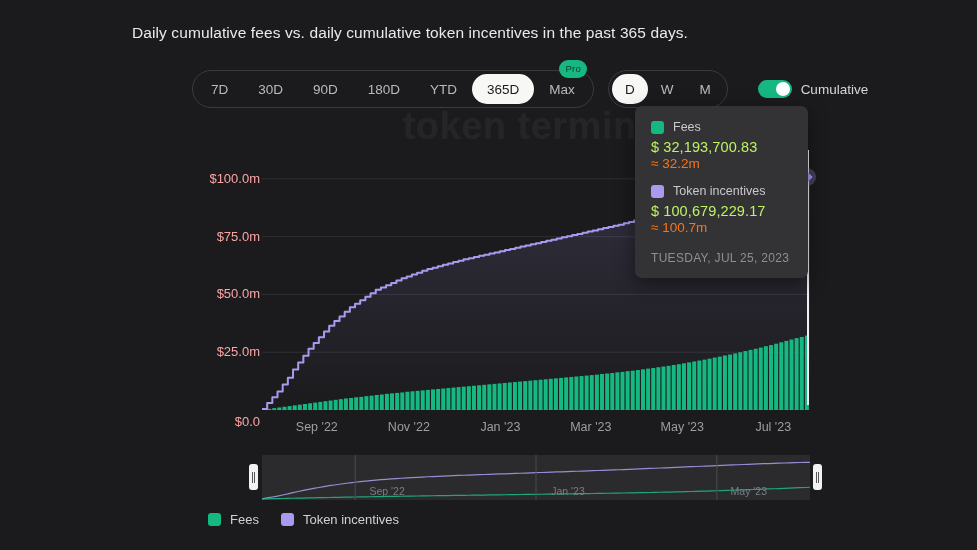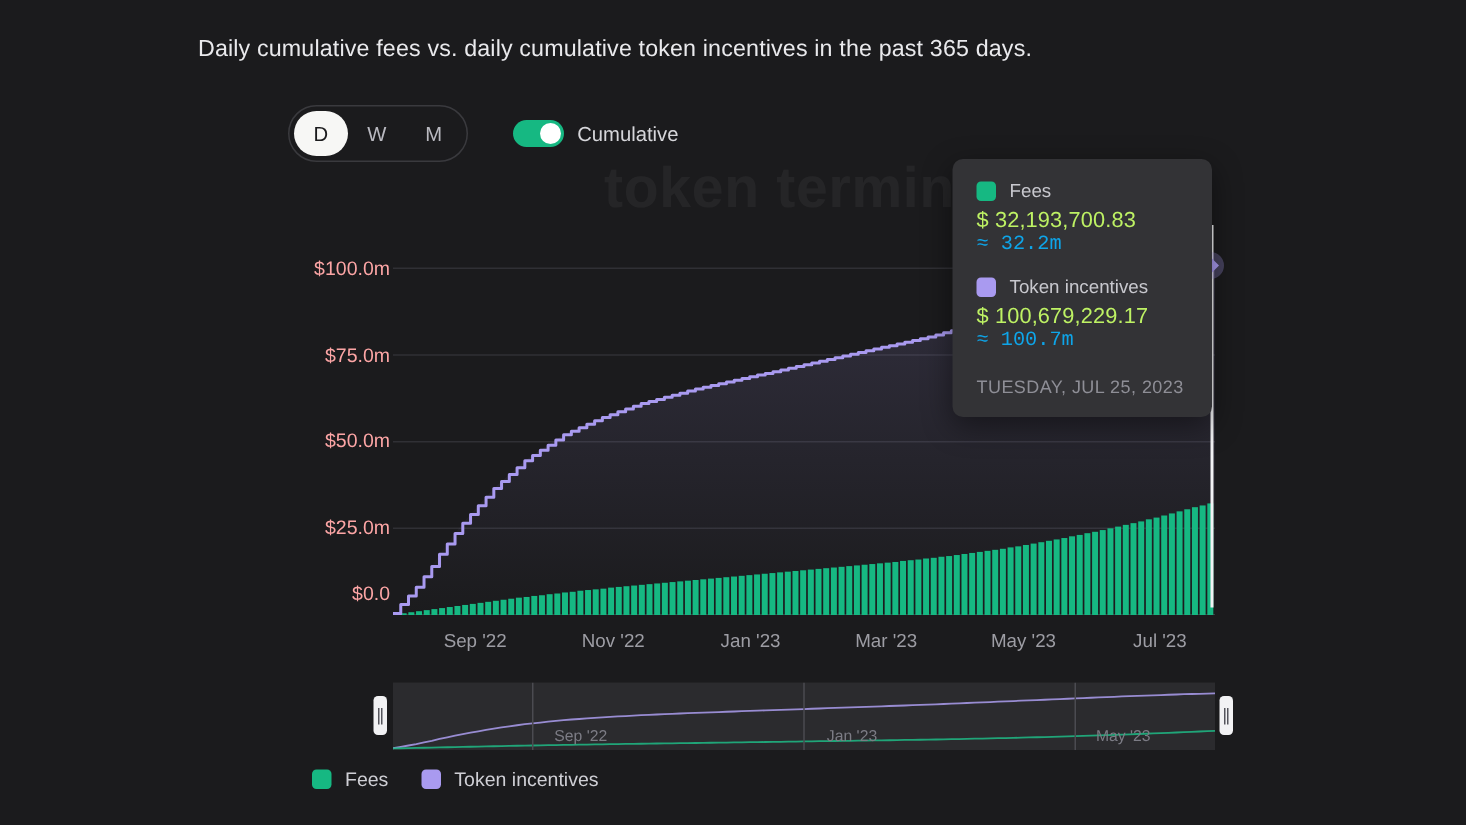--- a/index.html
+++ b/index.html
@@ -205,23 +205,22 @@
     color: #c8c8ce;
     font-size: 12.5px;
   }
   .tt-value {
     color: #bef264;
     font-size: 14.5px;
     letter-spacing: .1px;
     margin-bottom: 1px;
   }
   .tt-approx {
-    color: #0ea5e9;
+    color: #f97316;
     font-size: 13.5px;
-    font-family: Liberation Mono, monospace;
   }
   .tt-gap { height: 13px; }
   .tt-date {
     color: #8e8e96;
     font-size: 12px;
     margin-top: 16px;
     letter-spacing: .3px;
   }
 
   
@@ -291,38 +290,48 @@
 </style>
 </head>
 <body>
 
 <div id="app">
 
   <div class="chart-title">Daily cumulative fees vs. daily cumulative token incentives in the past 365 days.</div>
 
   <div class="toolbar">
 
+    <div class="seg-group" id="range-group">
+      <div class="pro-badge">Pro</div>
+    <button class="seg-btn">7D</button>
+        <button class="seg-btn">30D</button>
+        <button class="seg-btn">90D</button>
+        <button class="seg-btn">180D</button>
+        <button class="seg-btn">YTD</button>
+        <button class="seg-btn active">365D</button>
+        <button class="seg-btn">Max</button>
+      </div>
 
     <div class="seg-group" id="gran-group">
         <button class="seg-btn dw active">D</button>
         <button class="seg-btn dw">W</button>
         <button class="seg-btn dw">M</button>
       </div>
 
     <div class="toggle-wrap">
       <div class="switch">
         <div class="knob"></div>
       </div>
       <div class="toggle-label">Cumulative</div>
     </div>
   </div>
 
   <div class="plot-wrap">
     <div class="y-axis" id="y-axis">
-        <div class="y-label" style="top: 238px;">$0.0</div>
+        <div class="y-label" style="top: 264px;">$0.0</div>
         <div class="y-label" style="top: 194.222px;">$25.0m</div>
         <div class="y-label" style="top: 136.444px;">$50.0m</div>
         <div class="y-label" style="top: 78.6667px;">$75.0m</div>
         <div class="y-label" style="top: 20.8889px;">$100.0m</div>
       </div>
     <svg class="svg-plot" id="plot-svg" width="548" height="260">
         <line x1="0" x2="548" y1="260" y2="260" stroke="#4a4a50" stroke-width="1"></line>
         <line x1="0" x2="548" y1="202.22222222222223" y2="202.22222222222223" stroke="#303035" stroke-width="1"></line>
         <line x1="0" x2="548" y1="144.44444444444446" y2="144.44444444444446" stroke="#303035" stroke-width="1"></line>
         <line x1="0" x2="548" y1="86.66666666666669" y2="86.66666666666669" stroke="#303035" stroke-width="1"></line>

